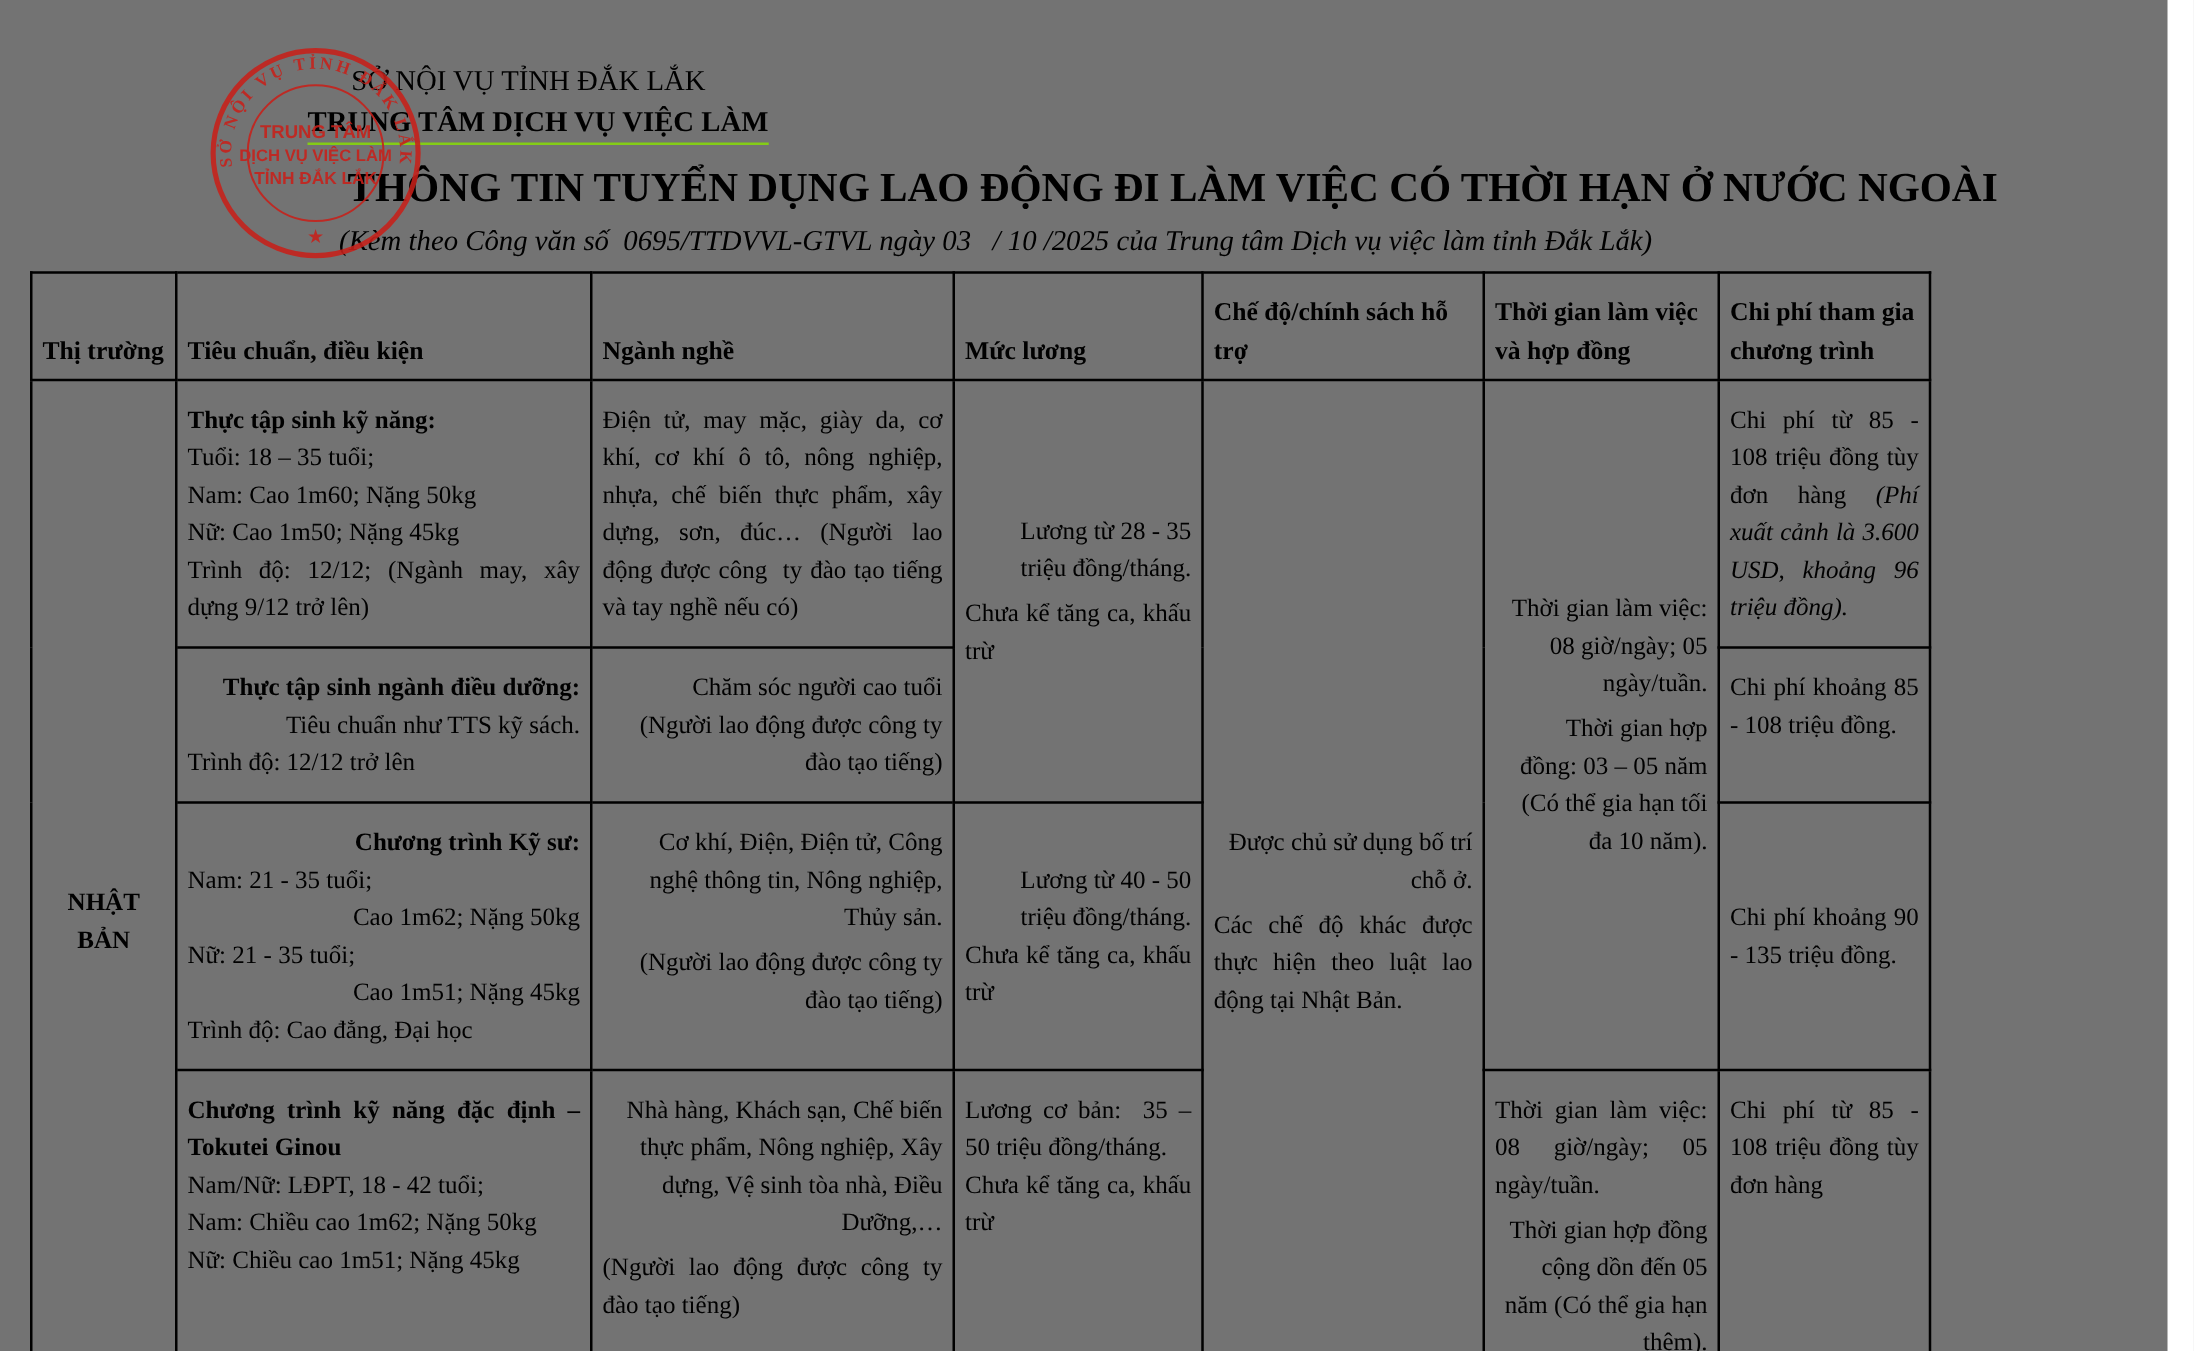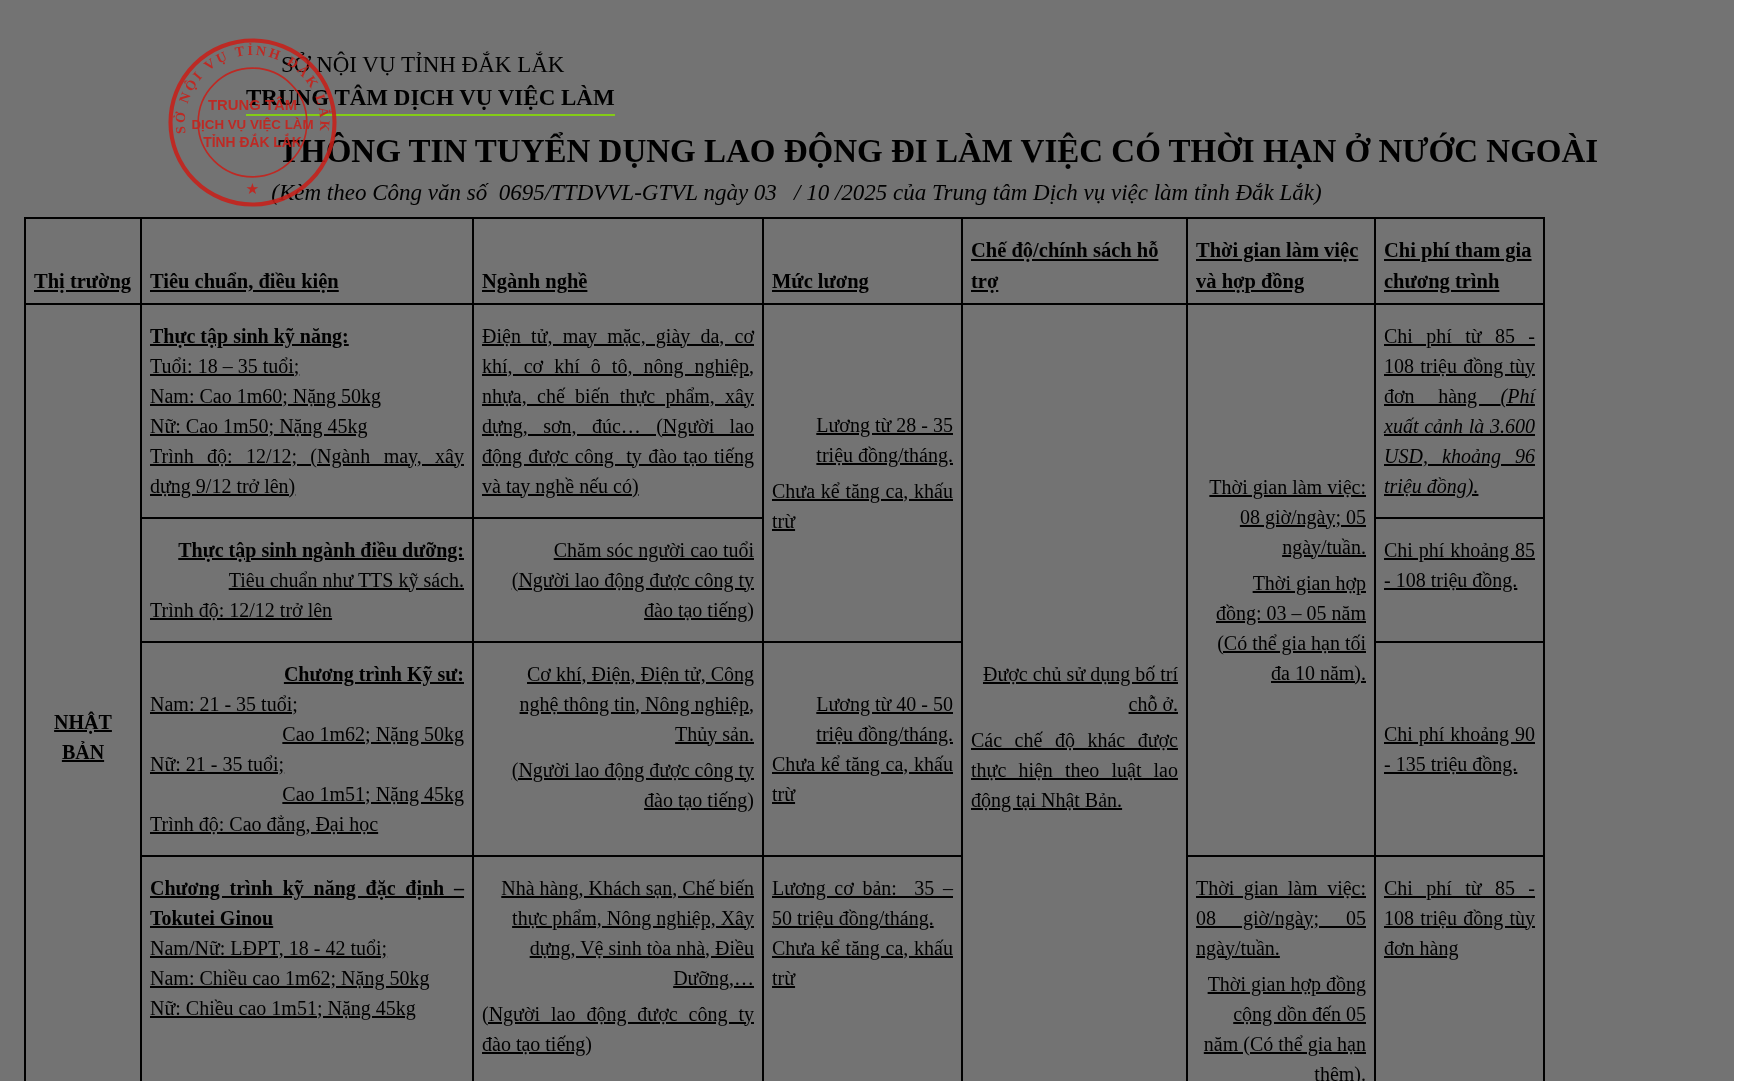--- a/index.html
+++ b/index.html
@@ -9,21 +9,21 @@
   .org2{position:absolute;left:246px;top:85px;font-size:23px;font-weight:bold;
         border-bottom:2px solid #84cc16;padding-bottom:3px;}
   .title{position:absolute;left:278px;top:133px;font-size:33px;font-weight:bold;}
   .subtitle{position:absolute;left:24px;top:180px;width:1545px;text-align:center;
             font-size:23px;font-style:italic;}
   .stamp{position:absolute;left:150px;top:20px;width:205px;height:205px;
          pointer-events:none;opacity:.88;z-index:5;}
   table.main{position:absolute;left:24px;top:217px;width:1519px;border-collapse:collapse;
              table-layout:fixed;}
   table.main th,table.main td{border:2px solid #000;padding:16px 8px;font-size:20px;
-             line-height:1.5;overflow:hidden;text-decoration:underline;}
+             line-height:1.5;overflow:hidden;}
   table.main th{font-weight:bold;vertical-align:bottom;text-align:left;font-size:20.5px;
              padding-bottom:6px;}
   .j{text-align:justify;}
   .vt{vertical-align:top;border-radius:11px;}
   .vm{vertical-align:middle;margin-top:41px;}
   .b{font-weight:bold;}
   .i{font-style:italic;margin-top:24px;}
   .ind{text-indent:9px;text-align:right;}
   .gap{margin-top:6px;}
   .market-cell{text-align:center;font-weight:bold;font-size:22px;vertical-align:middle;}

